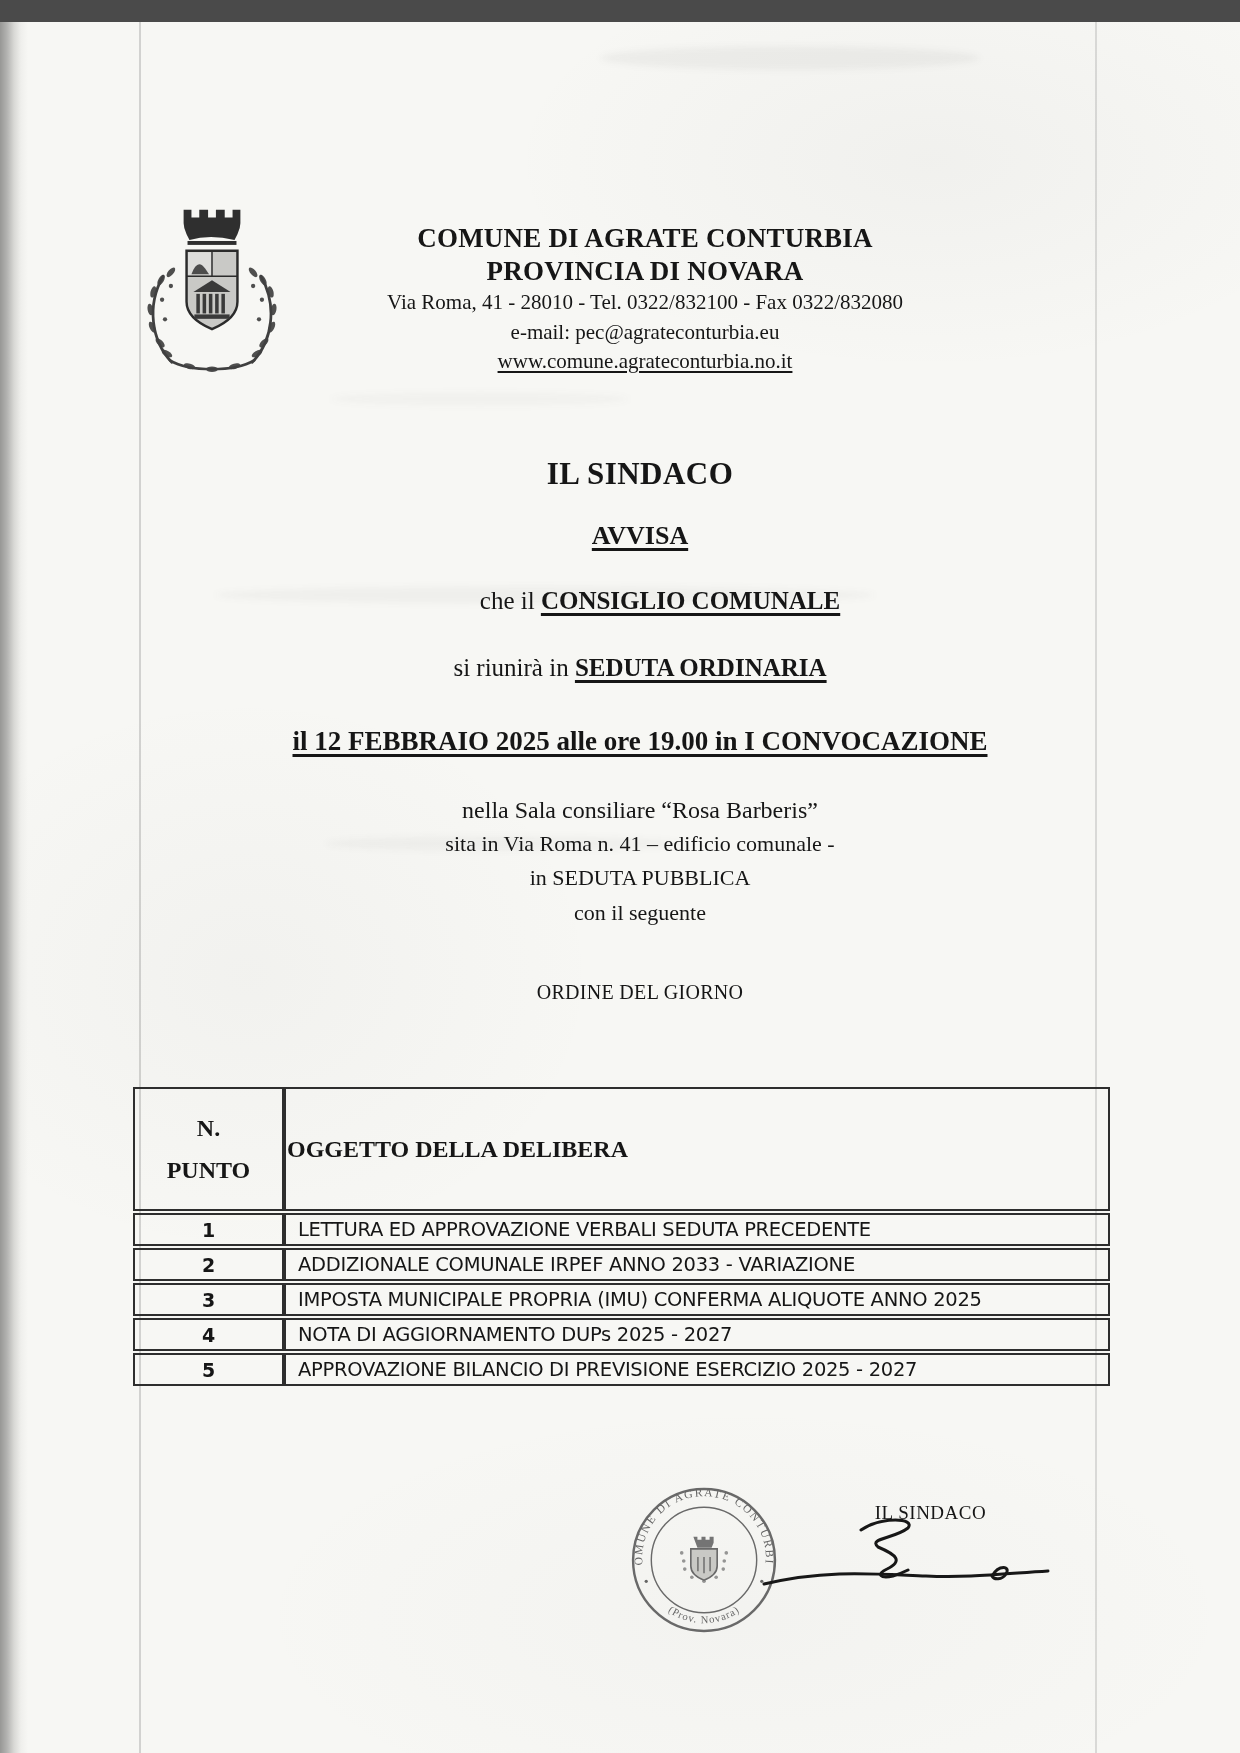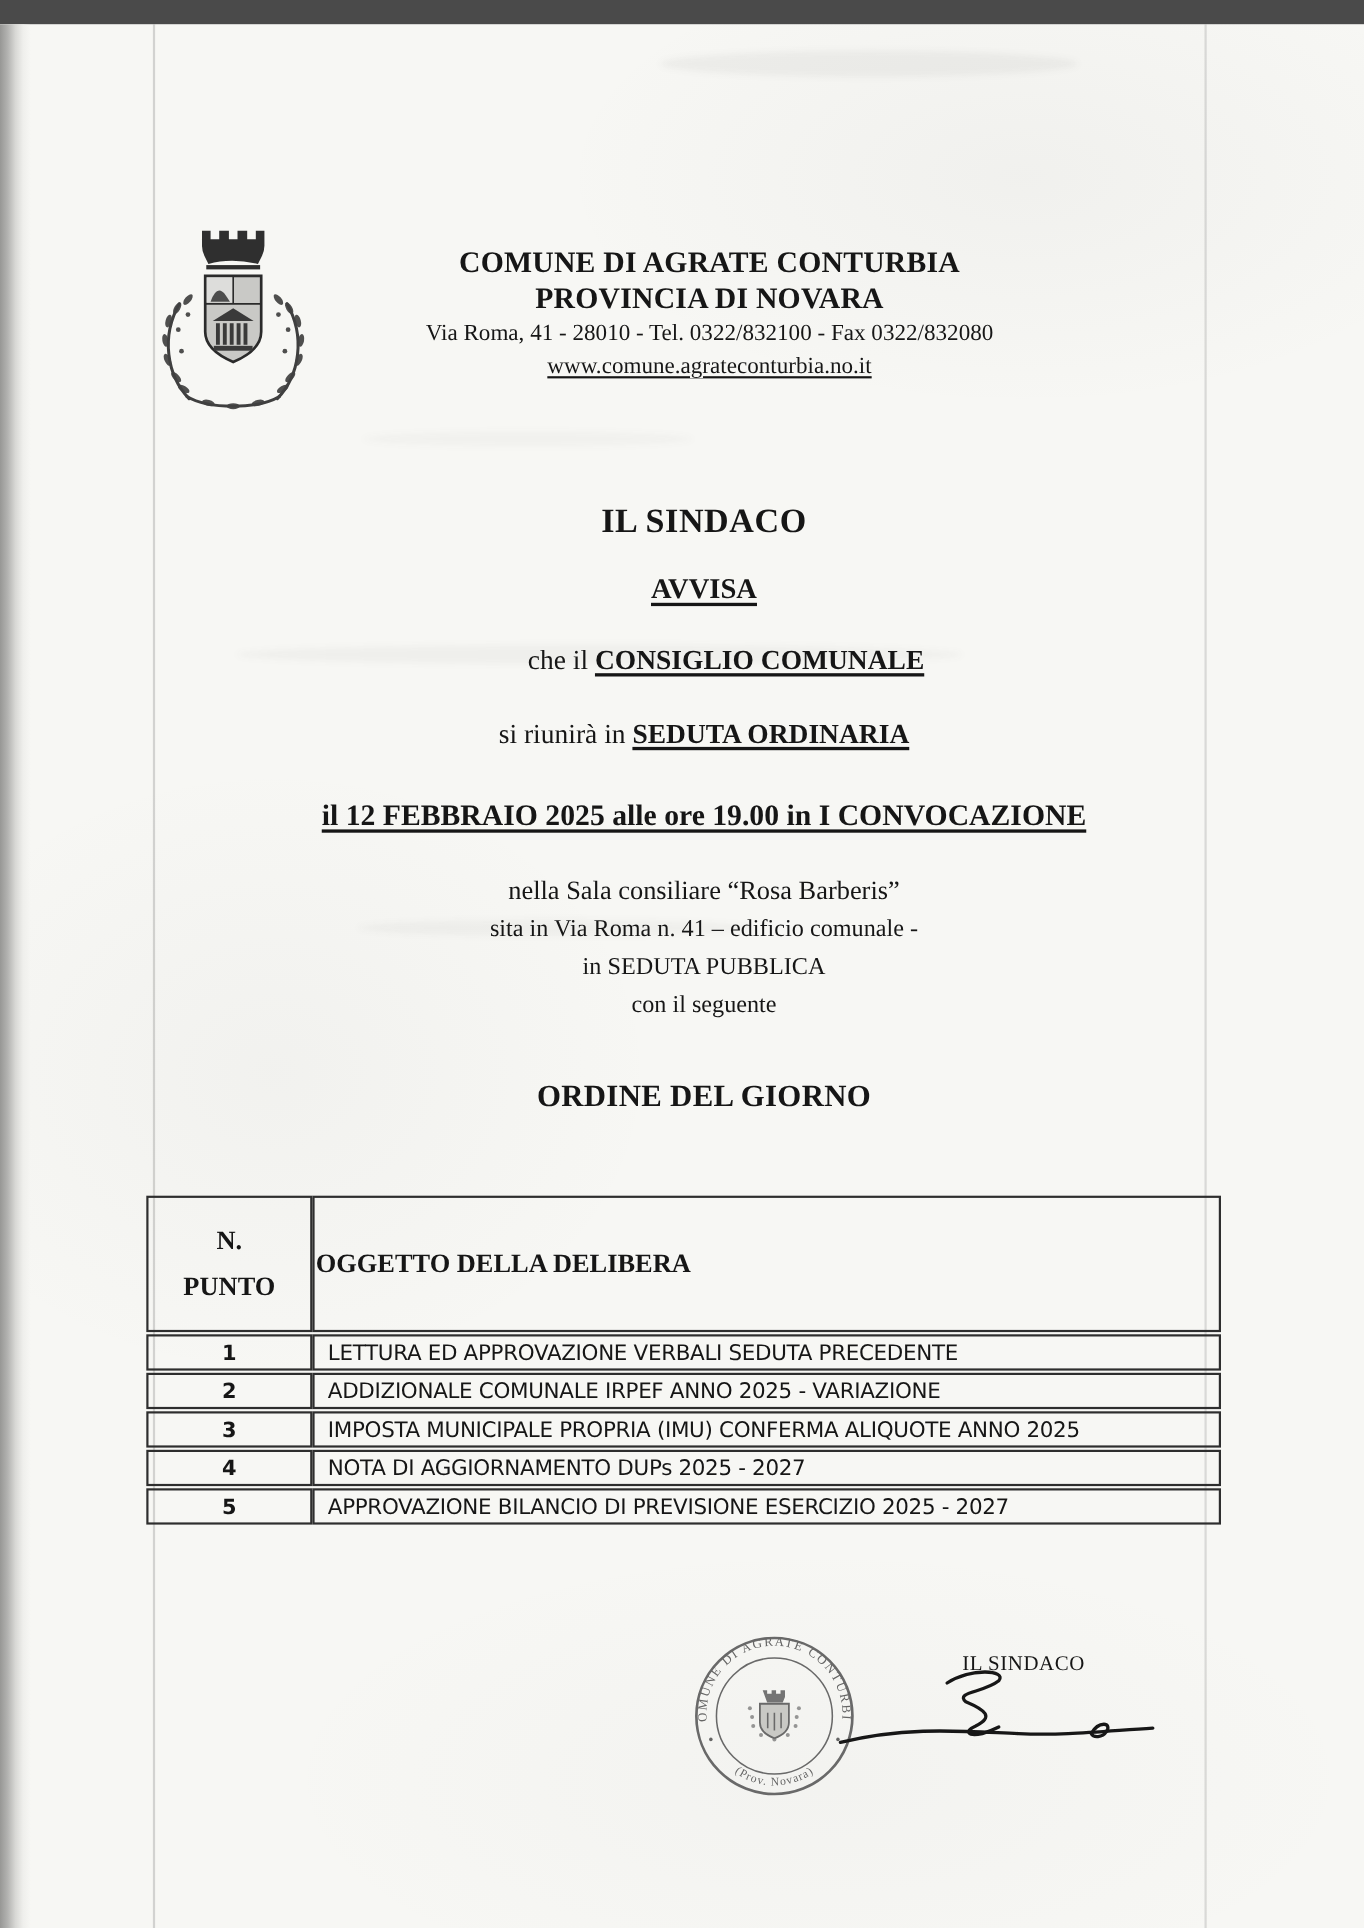--- a/index.html
+++ b/index.html
@@ -38,21 +38,21 @@
 
   .t-sindaco{top:434px;font-size:31px;font-weight:bold;letter-spacing:0.5px;}
   .t-avvisa{top:499px;font-size:26px;font-weight:bold;}
   .t-council{top:565px;font-size:25px;padding-left:20px;}
   .t-session{top:632px;font-size:25px;}
   .t-date{top:704px;font-size:27px;font-weight:bold;}
   .t-loc1{top:775px;font-size:24px;}
   .t-loc2{top:809px;font-size:22px;}
   .t-loc3{top:843px;font-size:22px;}
   .t-loc4{top:878px;font-size:22px;}
-  .t-odg{top:959px;font-size:28px;font-weight:bold;letter-spacing:0.3px;}
+  .t-odg{top:959px;font-size:20px;font-weight:normal;letter-spacing:0.3px;}
 
   .u2{text-decoration:underline;text-decoration-thickness:2.5px;text-underline-offset:4px;text-align:right;}
   .emph{font-weight:bold;text-decoration:underline;text-decoration-thickness:2.5px;text-underline-offset:4px;}
 
   table.agenda{position:absolute;left:133px;top:1063px;width:977px;
     border-collapse:separate;border-spacing:0 2px;table-layout:fixed;}
   table.agenda td{border:2px solid #2e2e2e;vertical-align:middle;}
   td.c1{width:151px;text-align:center;}
   td.hcell{height:118px;font-family:"Liberation Serif",serif;font-weight:bold;font-size:24px;}
   td.hcell .hl{line-height:42px;}
@@ -125,20 +125,21 @@
       <ellipse cx="52" cy="176" rx="6" ry="2.8" transform="rotate(15 52 176)"></ellipse>
       <ellipse cx="75" cy="179" rx="6" ry="2.8"></ellipse>
       <ellipse cx="98" cy="176" rx="6" ry="2.8" transform="rotate(165 98 176)"></ellipse>
     </g>
   </svg>
 
   <div class="abs hdr">
     <div class="big">COMUNE DI AGRATE CONTURBIA</div>
     <div class="big">PROVINCIA DI NOVARA</div>
     <div class="small">Via Roma, 41 - 28010 - Tel. 0322/832100 - Fax 0322/832080</div>
+    <div class="small">e-mail: pec@agrateconturbia.eu</div>
     <div class="small web">www.comune.agrateconturbia.no.it</div>
   </div>
 
   <div class="abs col ctr t-sindaco">IL SINDACO</div>
   <div class="abs col ctr t-avvisa"><span class="u2">AVVISA</span></div>
 
   <div class="abs col ctr t-council"><span>che il </span><span class="emph">CONSIGLIO COMUNALE</span></div>
 
   <div class="abs col ctr t-session"><span>si riunirà in </span><span class="emph">SEDUTA ORDINARIA</span></div>
 
@@ -163,21 +164,21 @@
         <div class="hl">PUNTO</div>
       </td>
       <td class="hcell h2">OGGETTO DELLA DELIBERA</td>
     </tr>
     <tr>
       <td class="c1 rnum">1</td>
       <td class="rsub">LETTURA ED APPROVAZIONE VERBALI SEDUTA PRECEDENTE</td>
     </tr>
     <tr>
       <td class="c1 rnum">2</td>
-      <td class="rsub">ADDIZIONALE COMUNALE IRPEF ANNO 2025 - VARIAZIONE</td>
+      <td class="rsub">ADDIZIONALE COMUNALE IRPEF ANNO 2033 - VARIAZIONE</td>
     </tr>
     <tr>
       <td class="c1 rnum">3</td>
       <td class="rsub">IMPOSTA MUNICIPALE PROPRIA (IMU) CONFERMA ALIQUOTE ANNO 2025</td>
     </tr>
     <tr>
       <td class="c1 rnum">4</td>
       <td class="rsub">NOTA DI AGGIORNAMENTO DUPs 2025 - 2027</td>
     </tr>
     <tr>

